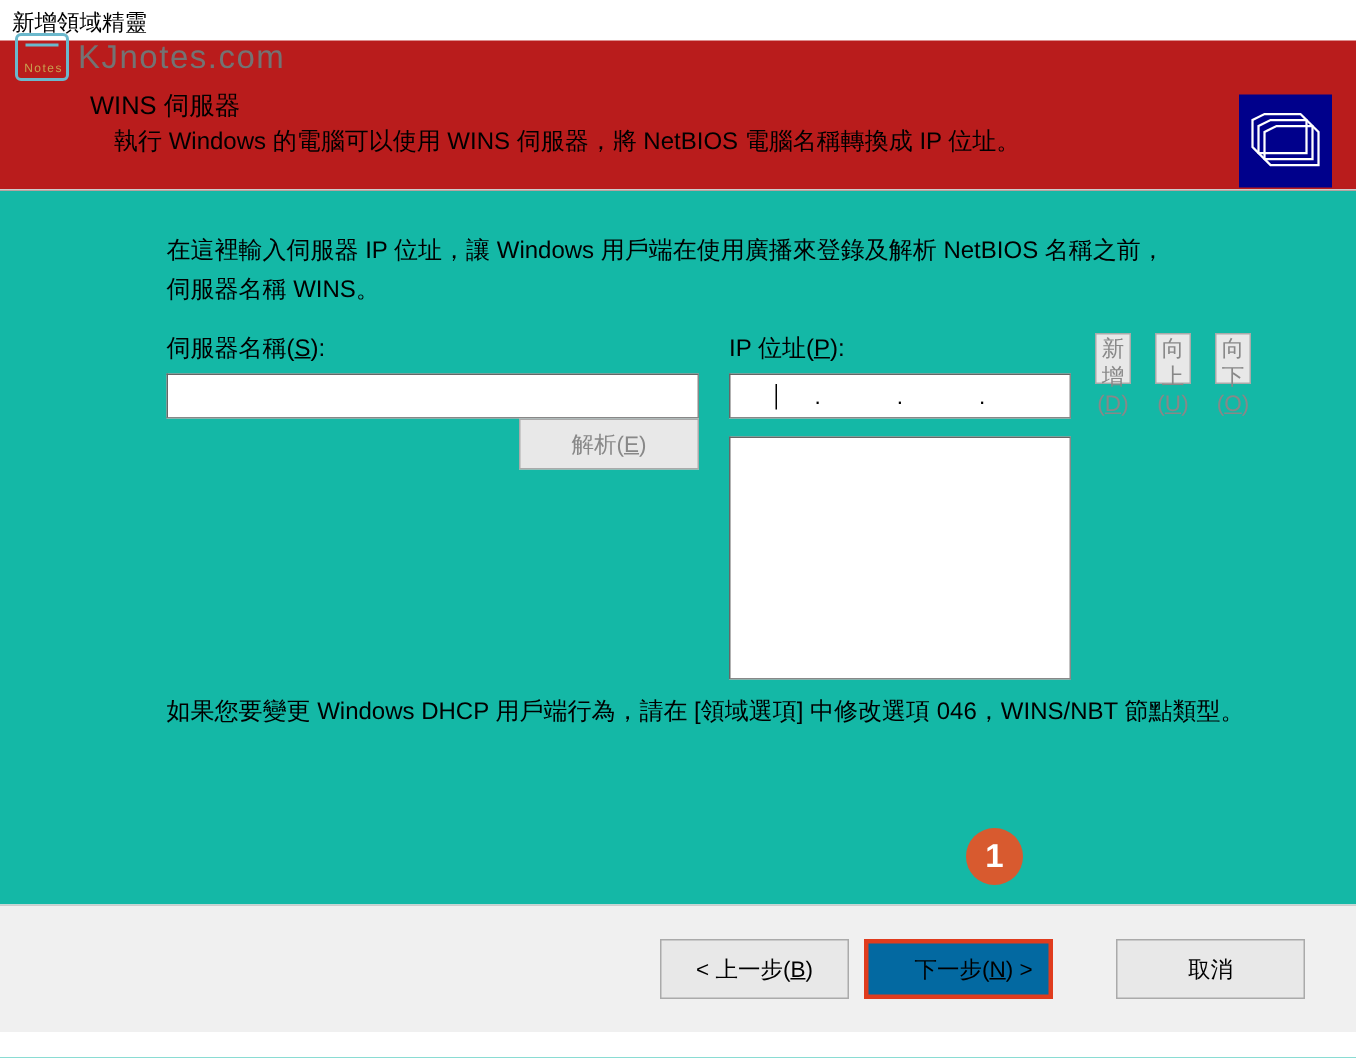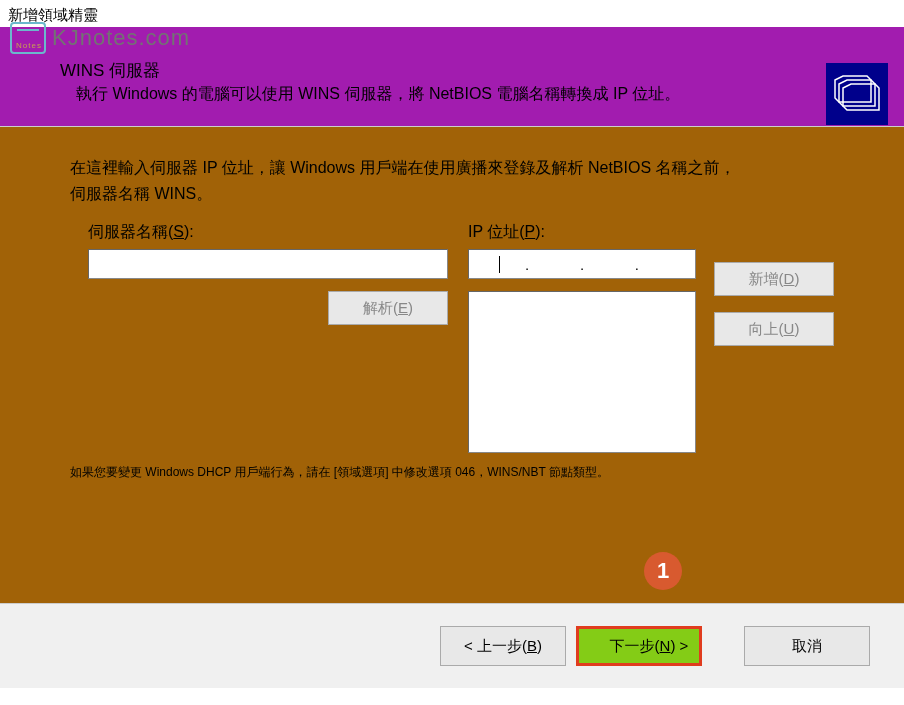--- a/index.html
+++ b/index.html
@@ -47,21 +47,21 @@
     }
     .watermark-icon::after {
       content: "Notes";
       position: absolute;
       bottom: 2px;
       right: 2px;
       font-size: 8px;
       color: #c8a050;
     }
     .header-area {
-      background: #a21caf;
+      background: #b91c1c;
       padding: 12px 20px 12px 40px;
       position: relative;
       border-bottom: 1px solid #ccc;
       min-height: 100px;
     }
     .header-title {
       font-size: 17px;
       margin-left: 20px;
       margin-top: 20px;
     }
@@ -76,48 +76,47 @@
       right: 16px;
       top: 36px;
       width: 62px;
       height: 62px;
       background: #00008b;
       display: flex;
       align-items: center;
       justify-content: center;
     }
     .content-area {
-      background: #a16207;
-      padding: 28px 70px 24px 70px;
+      background: #14b8a6;
+      padding: 28px 70px 24px 111px;
       min-height: 476px;
     }
     .instruction {
       font-size: 16px;
       margin-bottom: 16px;
       line-height: 1.6;
     }
     .form-row {
       display: flex;
       gap: 20px;
       justify-content: flex-end;
     }
     .left-col {
       width: 360px;
     }
     .right-side {
       display: flex;
-      gap: 18px;
     }
     .ip-col {
       width: 228px;
     }
     .btn-col {
       width: 120px;
       display: flex;
-      flex-direction: column;
+      flex-direction: row;
       gap: 16px;
     }
     .field-label {
       font-size: 16px;
       margin-bottom: 6px;
       display: block;
     }
     .field-label .underline { text-decoration: underline; }
     .text-input {
       width: 100%;
@@ -166,43 +165,42 @@
       font-family: inherit;
       cursor: pointer;
       width: 100%;
     }
     .btn:disabled {
       color: #888;
       cursor: default;
     }
     .btn .underline { text-decoration: underline; }
     .resolve-row {
-      margin-top: 12px;
       display: flex;
       justify-content: flex-end;
     }
     .resolve-row .btn { width: 120px; }
     .note {
-      font-size: 12px;
+      font-size: 16px;
       margin-top: 10px;
       line-height: 1.5;
     }
     .footer {
       background: #f0f0f0;
       border-top: 1px solid #ccc;
       padding: 22px 34px 22px 22px;
       display: flex;
       justify-content: flex-end;
       gap: 10px;
       position: relative;
     }
     .footer .btn { width: 126px; height: 40px; }
     .next-btn {
       border: 3px solid #e03c1e !important;
-      background: #84cc16;
+      background: #0369a1;
       padding-left: 20px;
     }
     .annotation-circle {
       position: absolute;
       width: 38px;
       height: 38px;
       background: #d85a2f;
       border-radius: 50%;
       color: #fff;
       font-size: 22px;
@@ -273,20 +271,23 @@
       </div>
 
       <div class="btn-col">
         <div style="height:24px"></div>
         <button class="btn" disabled="">
           <span>新增(</span><span class="underline">D</span><span>)</span>
         </button>
         <button class="btn" disabled="">
           <span>向上(</span><span class="underline">U</span><span>)</span>
         </button>
+        <button class="btn" disabled="">
+          <span>向下(</span><span class="underline">O</span><span>)</span>
+        </button>
       </div>
     </div>
   </div>
 
   <div class="note">如果您要變更 Windows DHCP 用戶端行為，請在 [領域選項] 中修改選項 046，WINS/NBT 節點類型。</div>
 </div>
 
 <div class="footer">
   <div class="annotation-circle">1</div>
   <button class="btn">

